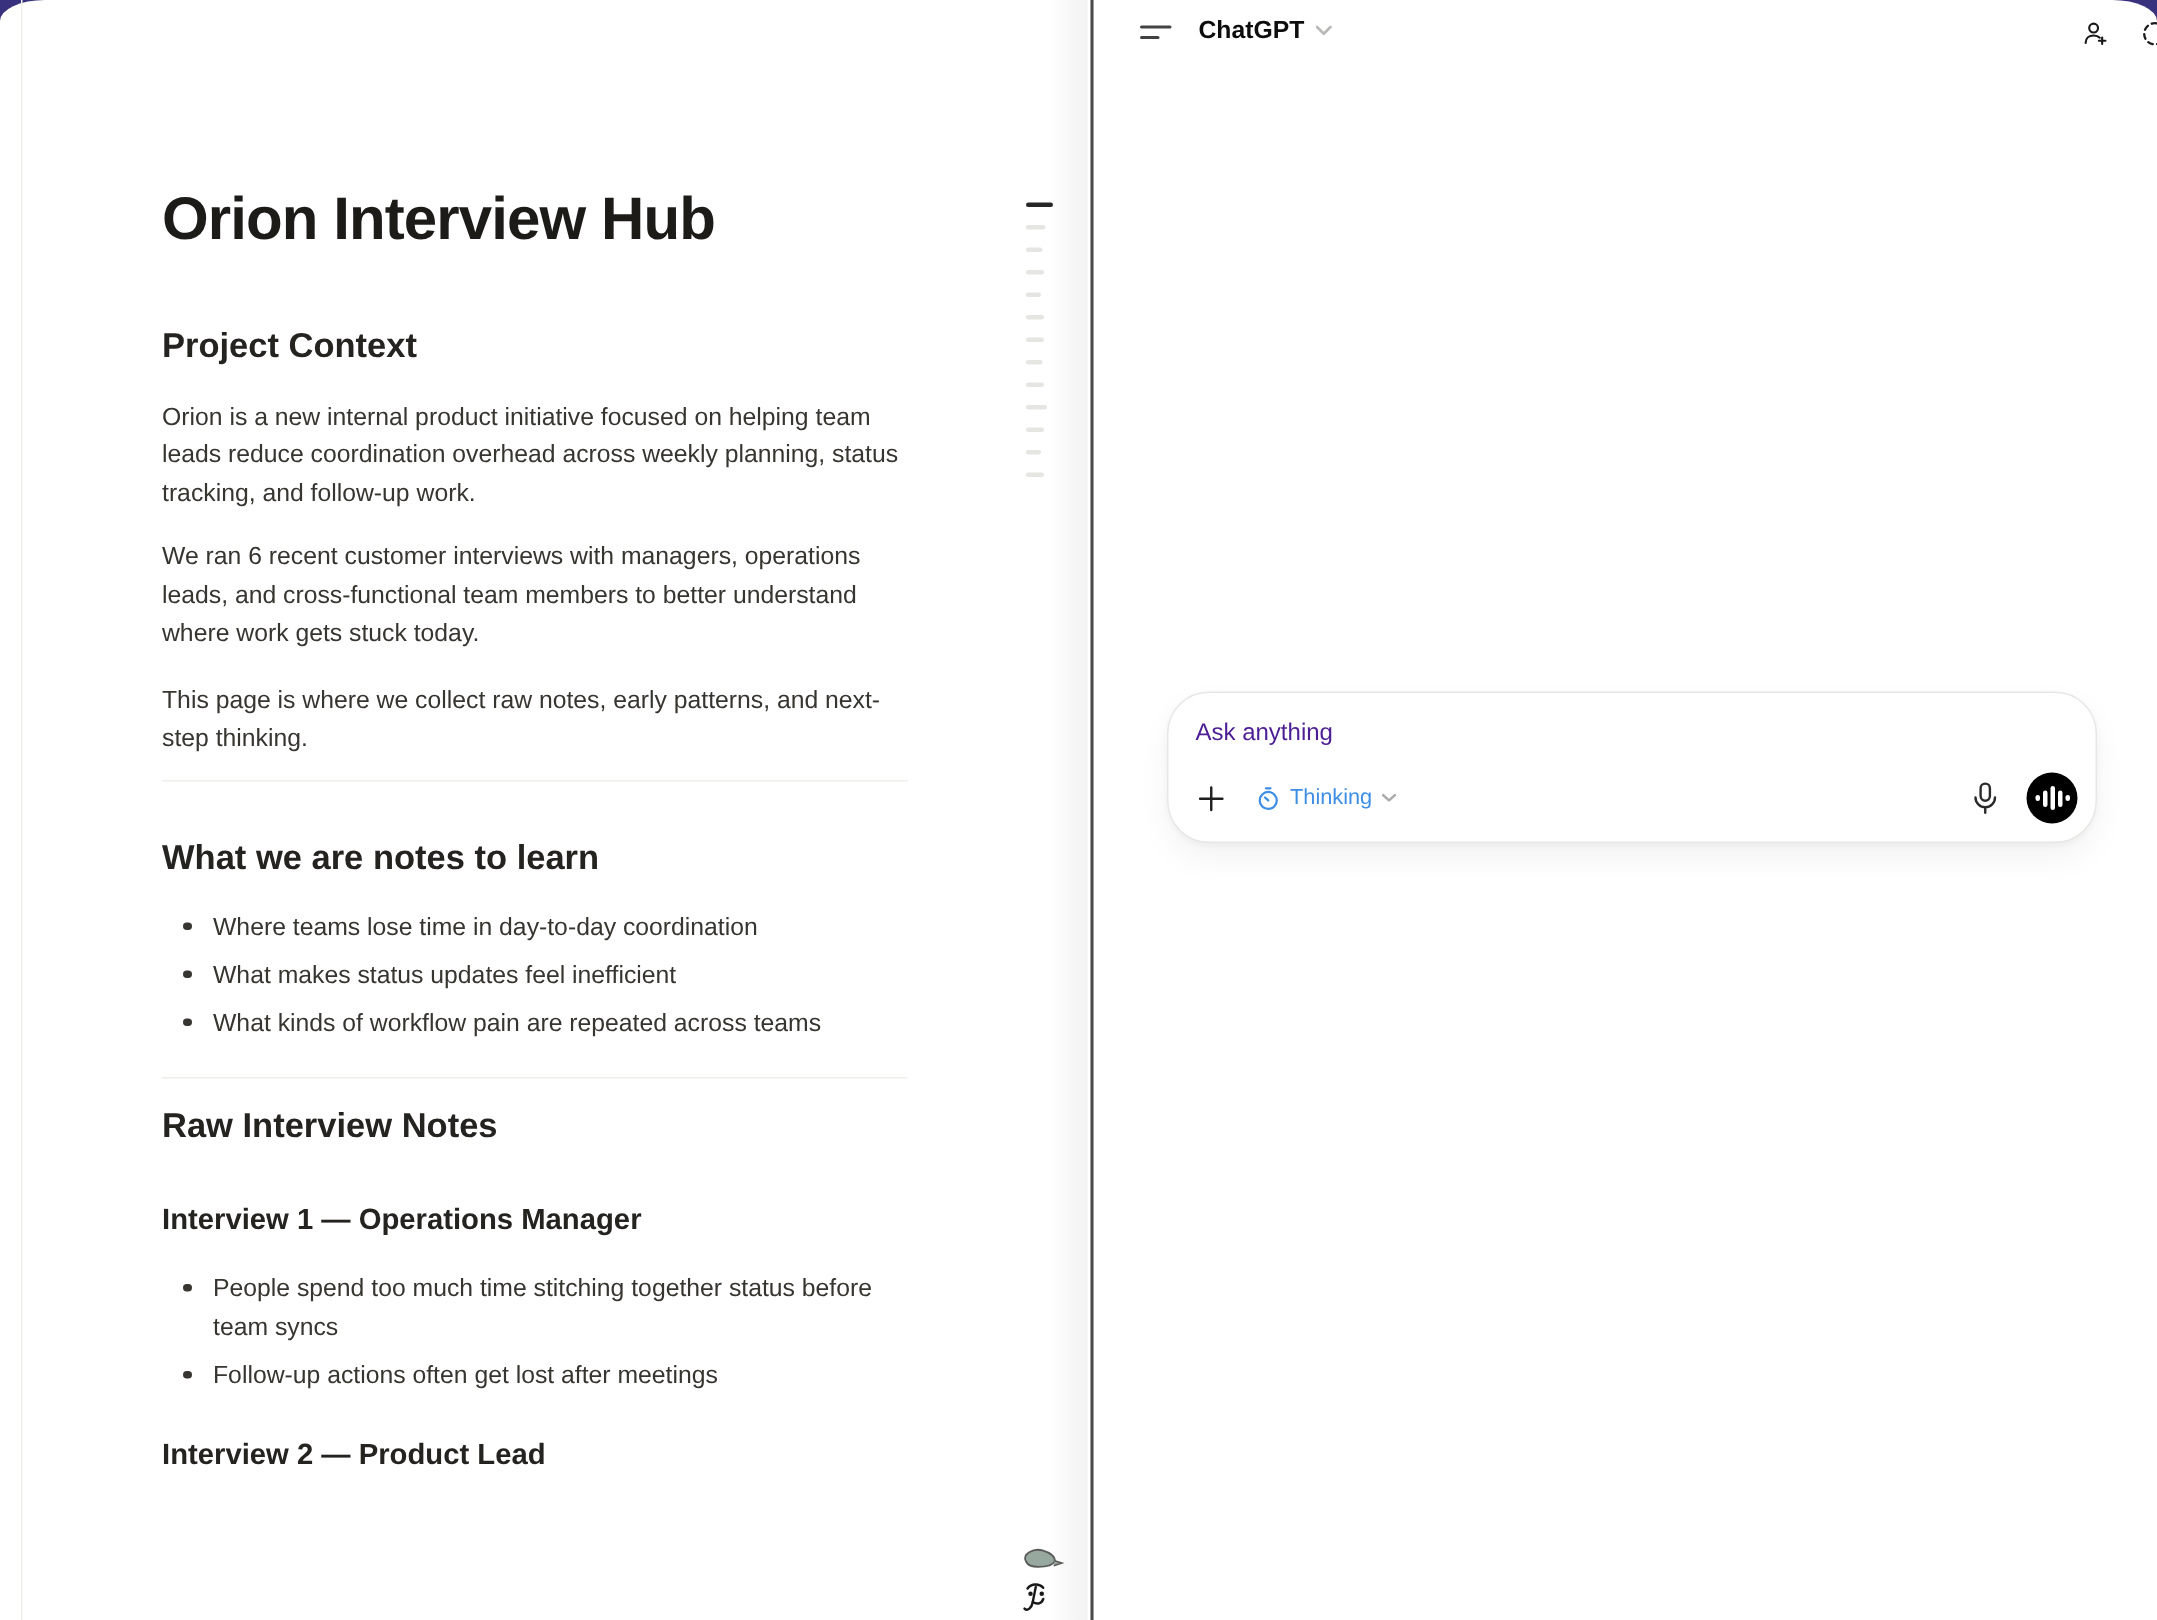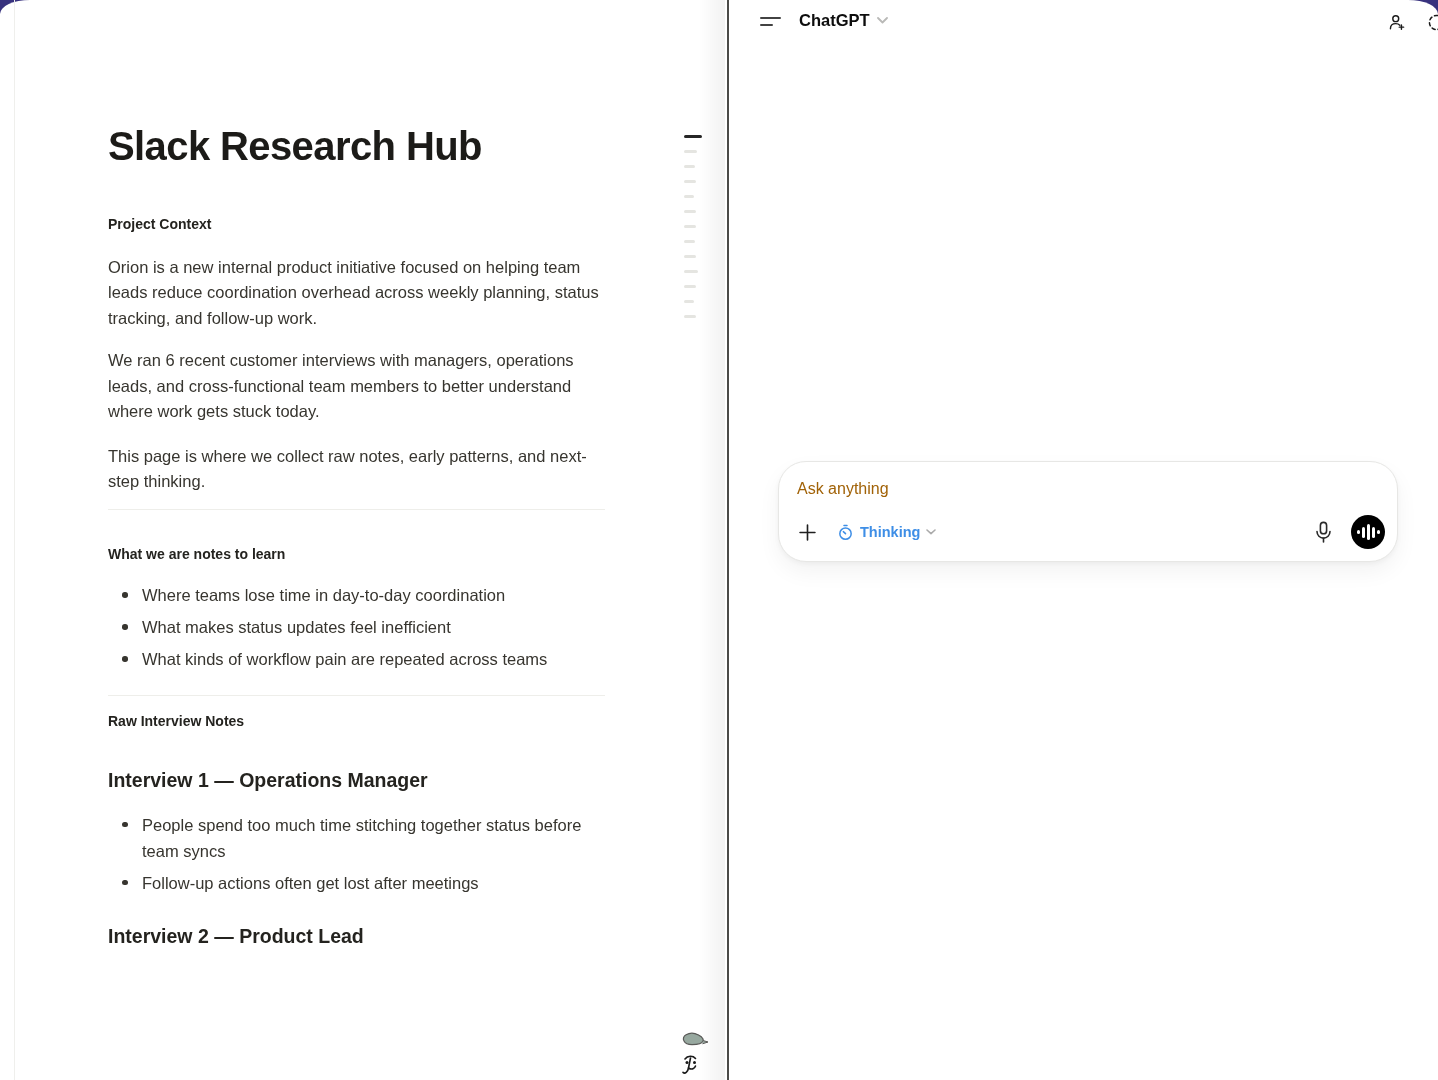--- a/index.html
+++ b/index.html
@@ -14,21 +14,21 @@
 
   
   .doc-window { position:absolute; left:0; top:0; width:727px; height:1080px;
     background:#fff; z-index:1; border-top-left-radius:30px 14px; }
   .doc-left-line { position:absolute; left:14px; top:0; bottom:0; width:1px; background:#efefec; }
   .doc-right-shade { position:absolute; right:2px; top:0; bottom:0; width:26px;
     background:linear-gradient(to right, rgba(0,0,0,0), rgba(0,0,0,0.05)); }
   .doc-content { position:absolute; left:108px; top:0; width:500px; color:#37352f; }
   .doc-title { font-size:40px; line-height:1.2; font-weight:700; letter-spacing:-0.6px;
     color:#1c1b18; margin-top:122px; }
-  .doc-h2 { font-size:14px; line-height:1.25; font-weight:700; color:#24231f; }
+  .doc-h2 { font-size:23px; line-height:1.25; font-weight:700; color:#24231f; }
   .doc-h3 { font-size:19.5px; line-height:1.25; font-weight:700; color:#24231f; }
   .h2-project { margin-top:46px; }
   .doc-p { font-size:16.5px; line-height:25.5px; color:#37352f; }
   .p1 { margin-top:21px; } .p2 { margin-top:17px; } .p3 { margin-top:19px; }
   .doc-divider { height:1px; width:497px; background:#eeeeea; }
   .div1 { margin-top:14px; } .div2 { margin-top:23px; }
   .h2-learn { margin-top:36px; } .h2-raw { margin-top:17px; }
   .h3-int1 { margin-top:37px; } .h3-int2 { margin-top:28px; }
   ul.doc-list { list-style:none; }
   .ul-learn { margin-top:19px; } .ul-int1 { margin-top:20px; }
@@ -57,26 +57,26 @@
   .model-switcher { position:absolute; left:54px; top:11px; display:flex; align-items:center; gap:7px; cursor:pointer; }
   .model-name { font-size:16.5px; font-weight:700; color:#0d0d0d; }
   .header-icons { position:absolute; right:8px; top:13px; display:flex; align-items:center; gap:21px; }
 
   .hero-title { position:absolute; top:381px; left:0; width:100%; text-align:center;
     font-size:28px; font-weight:600; color:#111; letter-spacing:0.2px; }
 
   .composer { position:absolute; left:49px; top:461px; width:620px; height:101px;
     background:#fff; border:1px solid #e7e7e5; border-radius:28px;
     box-shadow:0 10px 22px rgba(0,0,0,0.05), 0 2px 5px rgba(0,0,0,0.04); }
-  .composer-placeholder { position:absolute; left:18px; top:18px; font-size:16px; color:#a16207; }
+  .composer-placeholder { position:absolute; left:18px; top:18px; font-size:16px; color:#4c1d95; }
   .composer-row { position:absolute; left:14px; right:12px; bottom:11px; height:36px;
     display:flex; align-items:center; }
   .plus-btn { width:28px; height:28px; display:flex; align-items:center; justify-content:center; cursor:pointer; }
   .mode-chip { display:flex; align-items:center; gap:6px; margin-left:16px; cursor:pointer; }
-  .mode-label { font-size:14.5px; font-weight:700;text-align:right; }
+  .mode-label { font-size:14.5px; font-weight:400;text-align:right; }
   .row-spacer { flex:1; }
   .mic-btn { width:26px; height:26px; display:flex; align-items:center; justify-content:center;
     margin-right:15px; cursor:pointer; }
   .voice-btn { width:34px; height:34px; border-radius:50%; background:#000;
     display:flex; align-items:center; justify-content:center; gap:2px; cursor:pointer; }
   .vbar { width:3px; background:#fff; border-radius:2px; }
 
   
   .cursor-sprite { position:absolute; left:672px; top:1030px; z-index:3; }
 </style>
@@ -86,21 +86,21 @@
 <div class="stage">
 
   <div class="corner-bg left" style="background: rgb(56, 50, 126);"></div>
   <div class="corner-bg right" style="background: rgb(56, 50, 126);"></div>
 
   <div class="doc-window">
     <div class="doc-left-line"></div>
     <div class="doc-right-shade"></div>
 
     <div class="doc-content">
-      <h1 class="doc-title">Slack Research Hub</h1>
+      <h1 class="doc-title">Orion Interview Hub</h1>
 
       <h2 class="doc-h2 h2-project">Project Context</h2>
       <p class="doc-p p1">Orion is a new internal product initiative focused on helping team leads reduce coordination overhead across weekly planning, status tracking, and follow-up work.</p>
       <p class="doc-p p2">We ran 6 recent customer interviews with managers, operations leads, and cross-functional team members to better understand where work gets stuck today.</p>
       <p class="doc-p p3">This page is where we collect raw notes, early patterns, and next-step thinking.</p>
 
       <div class="doc-divider div1"></div>
 
       <h2 class="doc-h2 h2-learn">What we are notes to learn</h2>
       <ul class="doc-list ul-learn">

